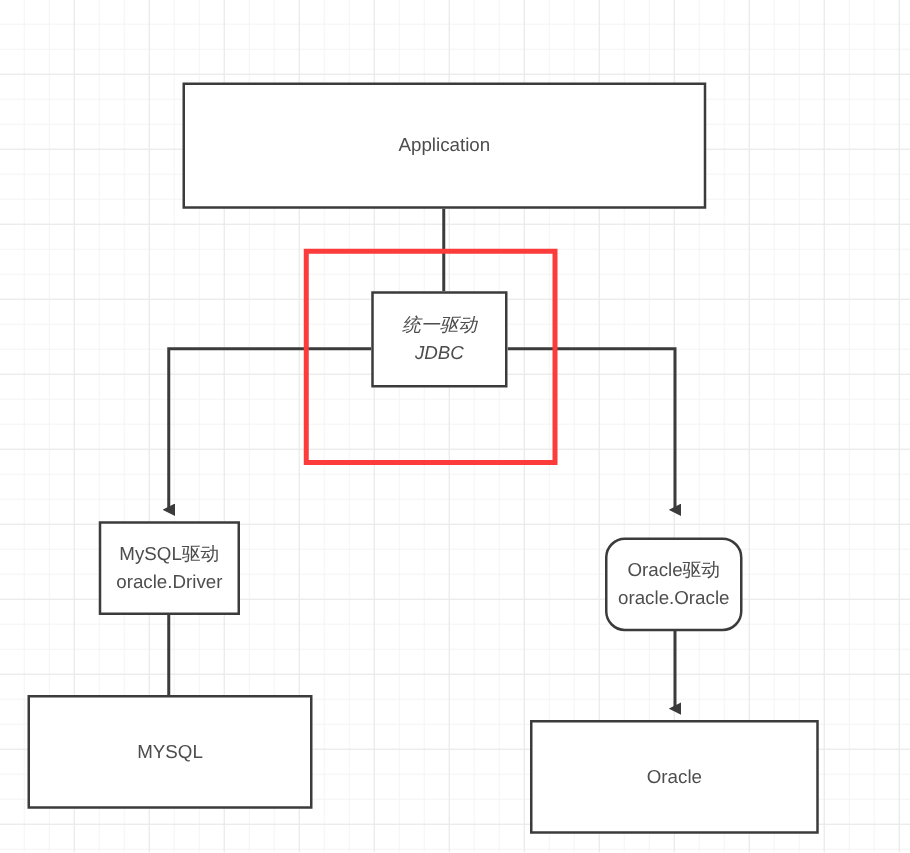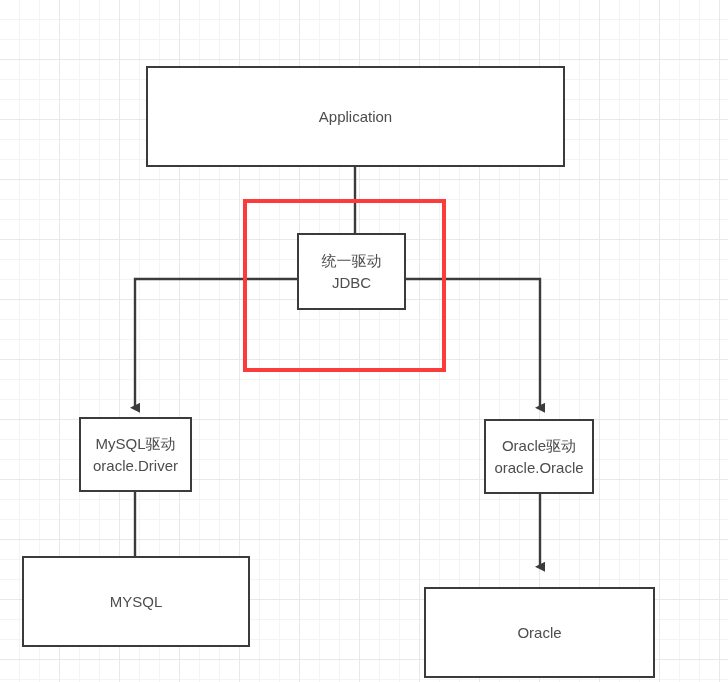--- a/index.html
+++ b/index.html
@@ -82,36 +82,36 @@
 
     <path d="M 540 492 L 540 567" fill="none" stroke="#3b3b3b" stroke-width="2.4" marker-end="url(#arrowhead)"></path>
   </svg>
 
   <div class="highlight-rect" style="left:243px; top:199px; width:203px; height:173px;"></div>
 
   <div class="node" style="left:146px; top:42px; width:419px; height:101px;margin-top:24px;">
     <span>Application</span>
   </div>
 
-  <div class="node" style="left:297px; top:233px; width:109px; height:77px;">
+  <div class="node" style="left:297px; top:233px; width:109px; height:77px;font-style:italic;">
     <span>统一驱动</span>
     <span class="line2">JDBC</span>
   </div>
 
   <div class="node" style="left:79px; top:417px; width:113px; height:75px;">
     <span>MySQL驱动</span>
     <span class="line2">oracle.Driver</span>
   </div>
 
-  <div class="node" style="left:484px; top:419px; width:110px; height:75px;">
+  <div class="node" style="left:484px; top:430px; width:110px; height:75px;border-radius:16px;">
     <span>Oracle驱动</span>
     <span class="line2">oracle.Oracle</span>
   </div>
 
   <div class="node" style="left:22px; top:556px; width:228px; height:91px;">
     <span>MYSQL</span>
   </div>
 
-  <div class="node" style="left:424px; top:576px; width:231px; height:91px;margin-top:11px;">
+  <div class="node" style="left:424px; top:576px; width:231px; height:91px;">
     <span>Oracle</span>
   </div>
 
 </div>
 
 </body></html>

